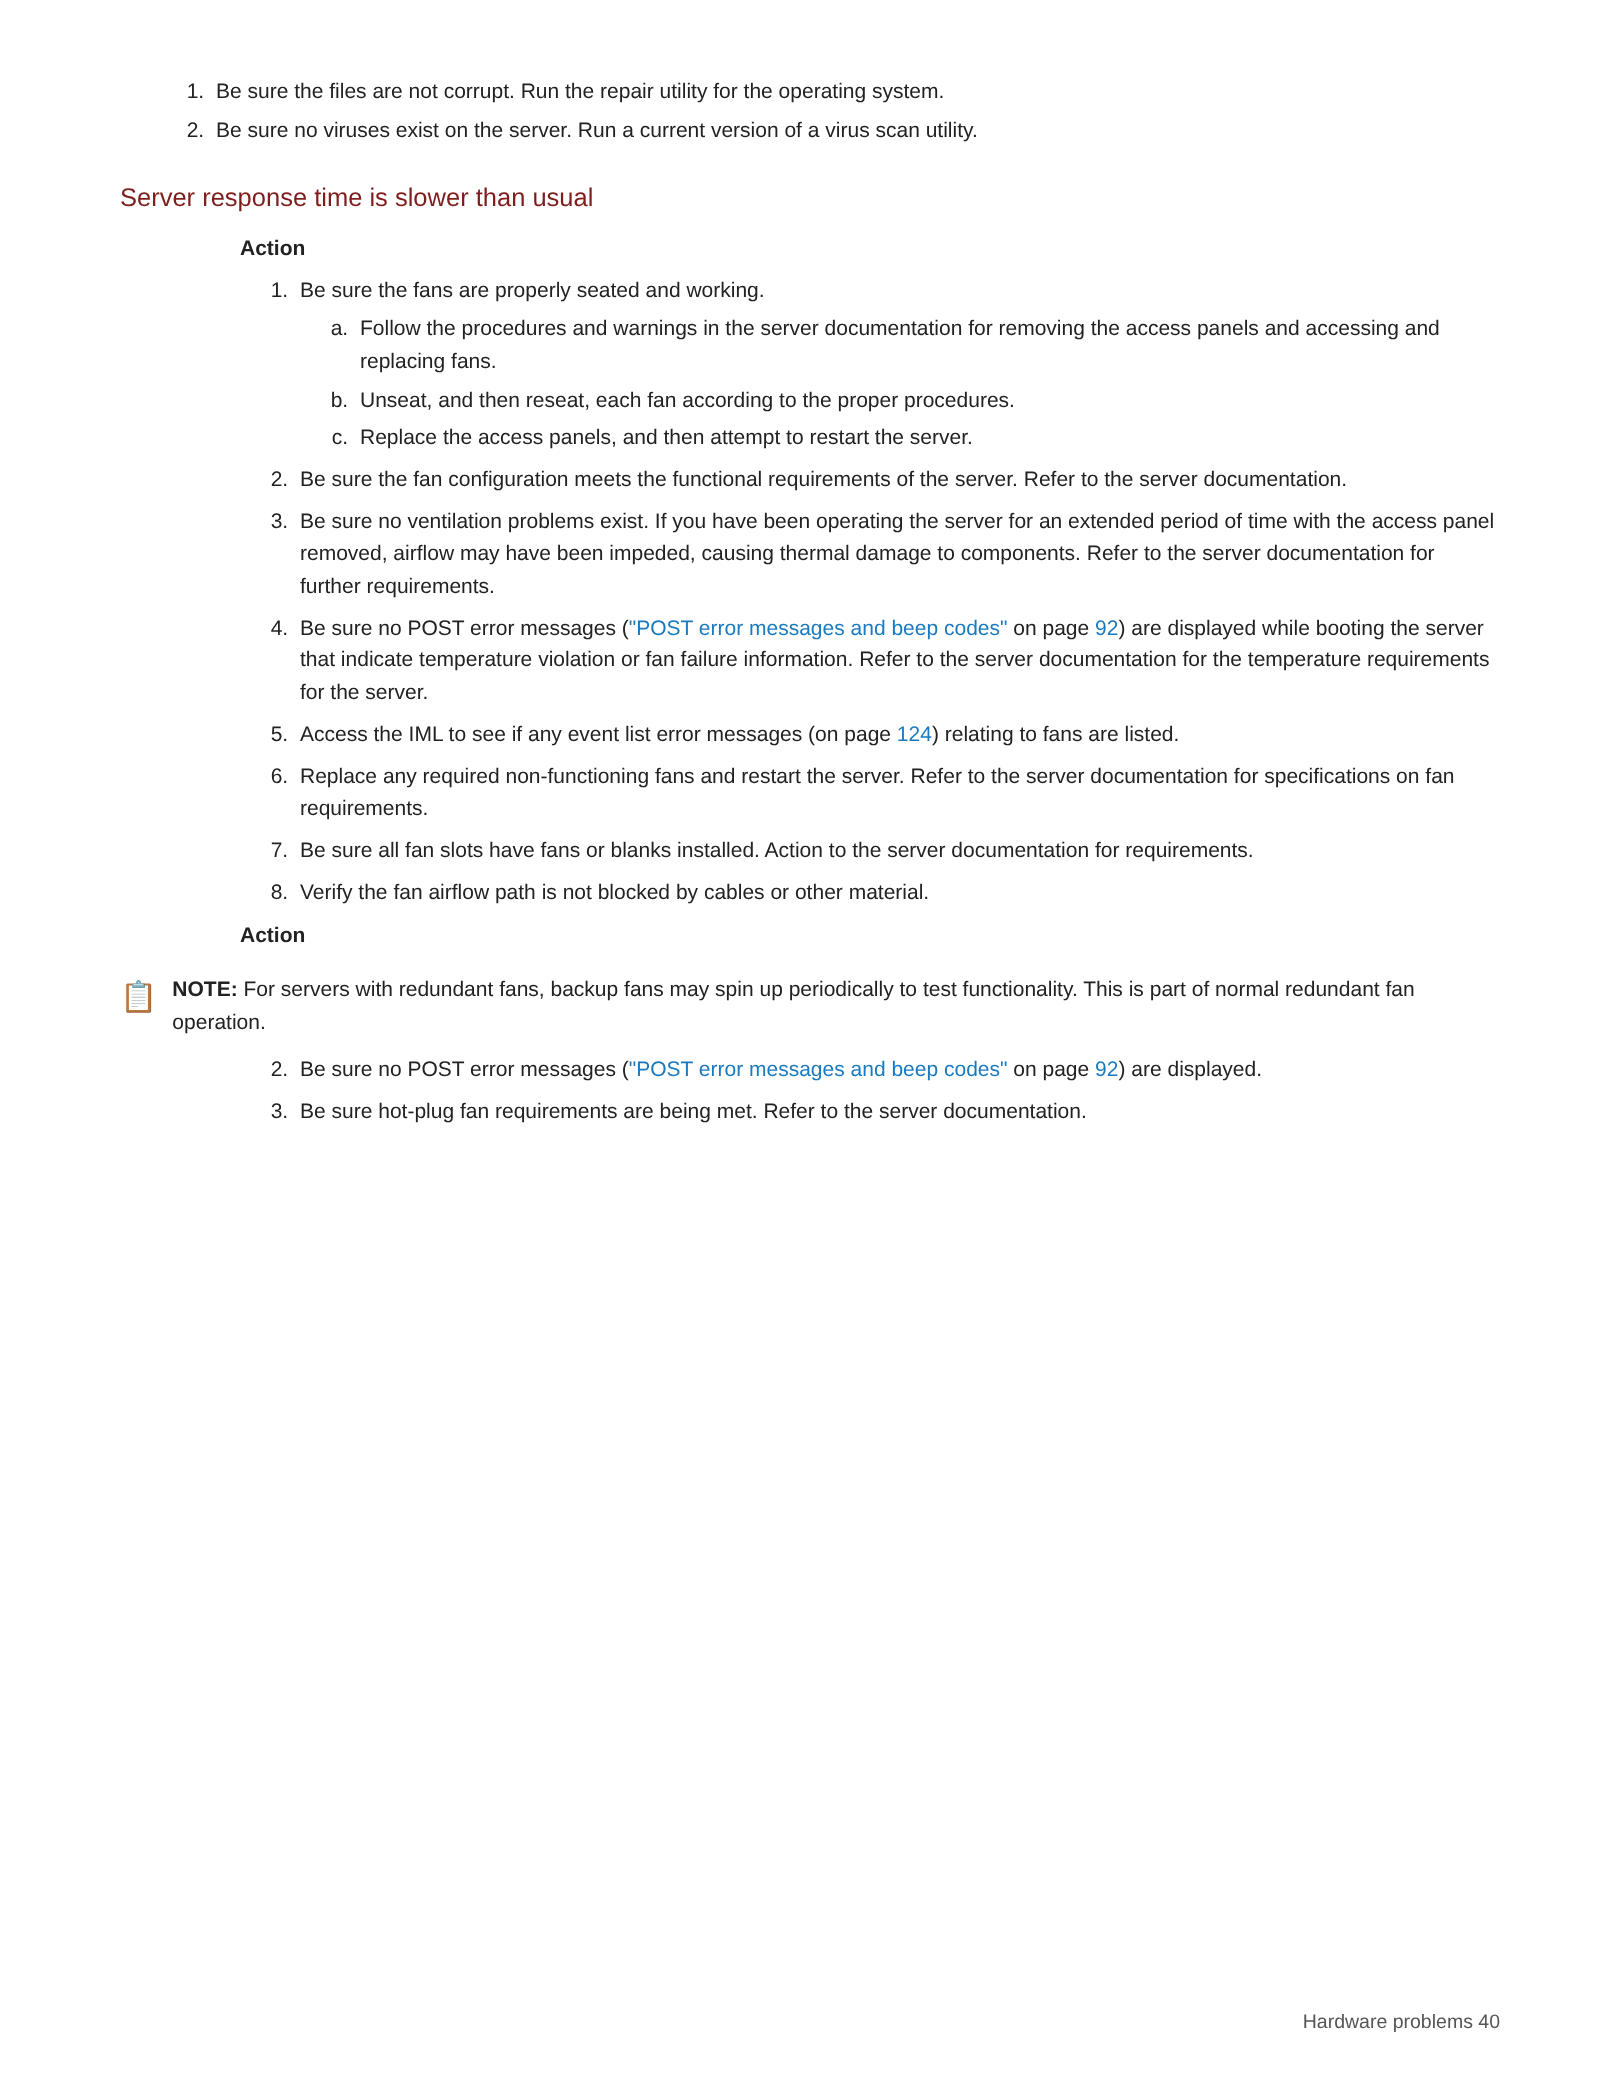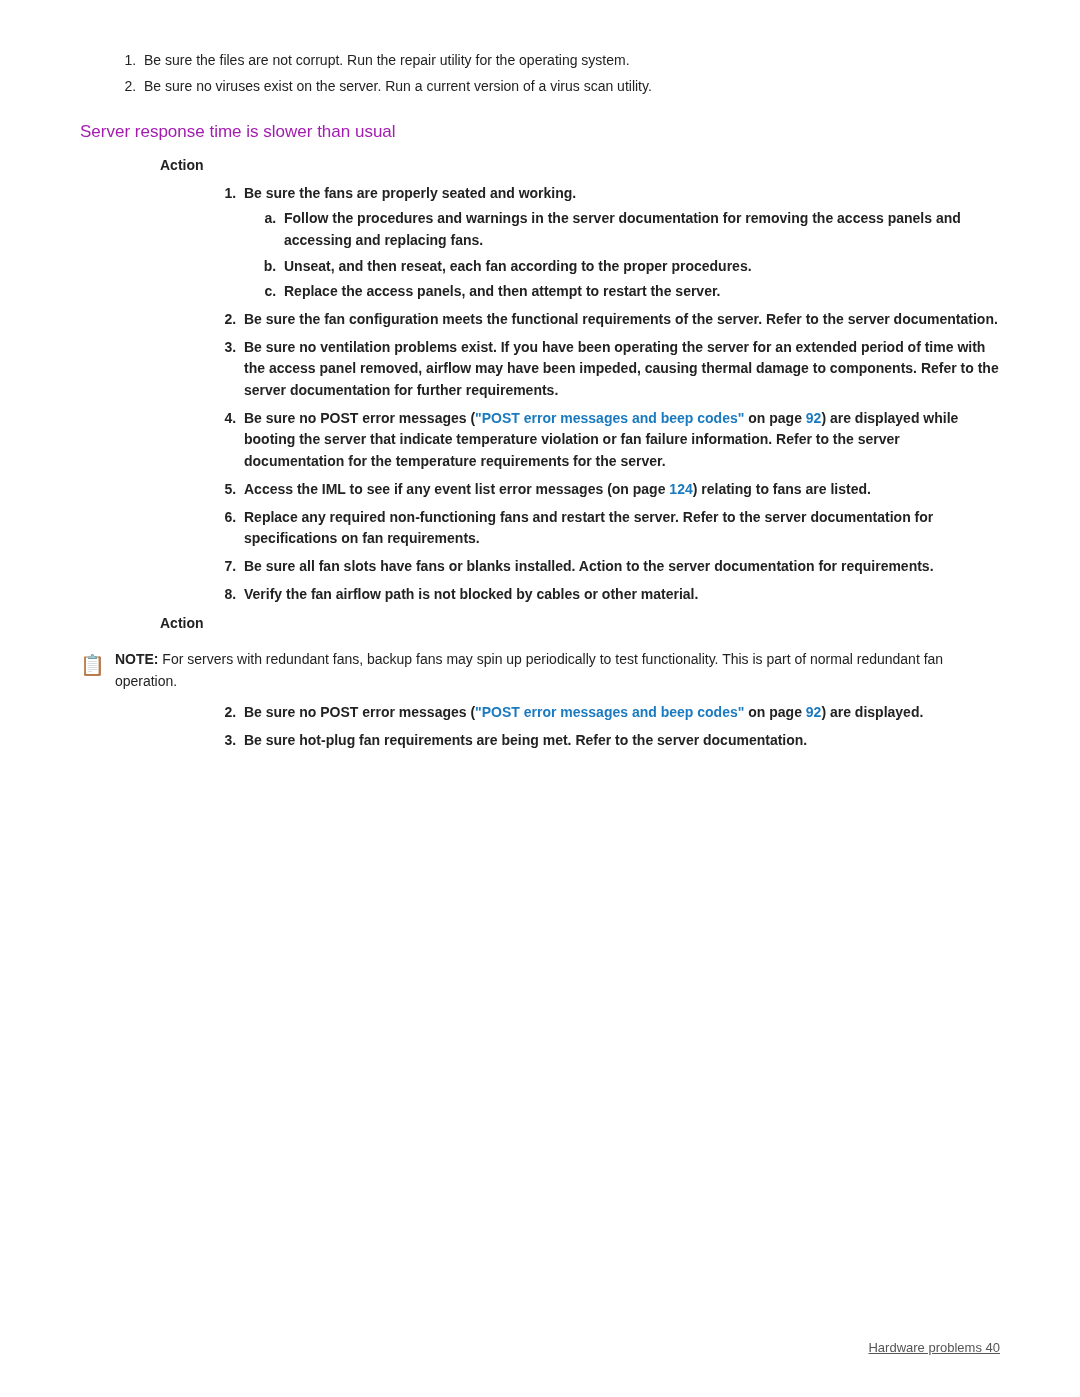--- a/index.html
+++ b/index.html
@@ -23,39 +23,38 @@
       font-size: 26px;
       font-weight: bold;
       color: #1a7abf;
       margin-top: 28px;
       margin-bottom: 14px;
     }
 
     .subsection-heading {
       font-size: 17px;
       font-weight: normal;
-      color: #a21caf;
+      color: #7f1d1d;
       margin-top: 22px;
       margin-bottom: 10px;
     }
 
     .action-label {
       font-weight: bold;
       margin-bottom: 6px;
     }
 
     p {
       margin-bottom: 8px;
       line-height: 1.55;
     }
 
     ol.main-list {
-      margin-left: 80px;
+      margin-left: 36px;
       margin-bottom: 8px;
-      font-weight: bold;
     }
 
     ol.main-list > li {
       margin-bottom: 6px;
       padding-left: 4px;
       line-height: 1.55;
     }
 
     ol.alpha-list {
       list-style-type: lower-alpha;
@@ -91,21 +90,20 @@
     .note-content {
       line-height: 1.55;
     }
 
     .footer {
       position: fixed;
       bottom: 40px;
       right: 80px;
       font-size: 13px;
       color: #555;
-      text-decoration: underline;
     }
 
     .action-section {
       margin-left: 80px;
     }
 
     .intro-list {
       margin-left: 60px;
       margin-bottom: 14px;
     }

